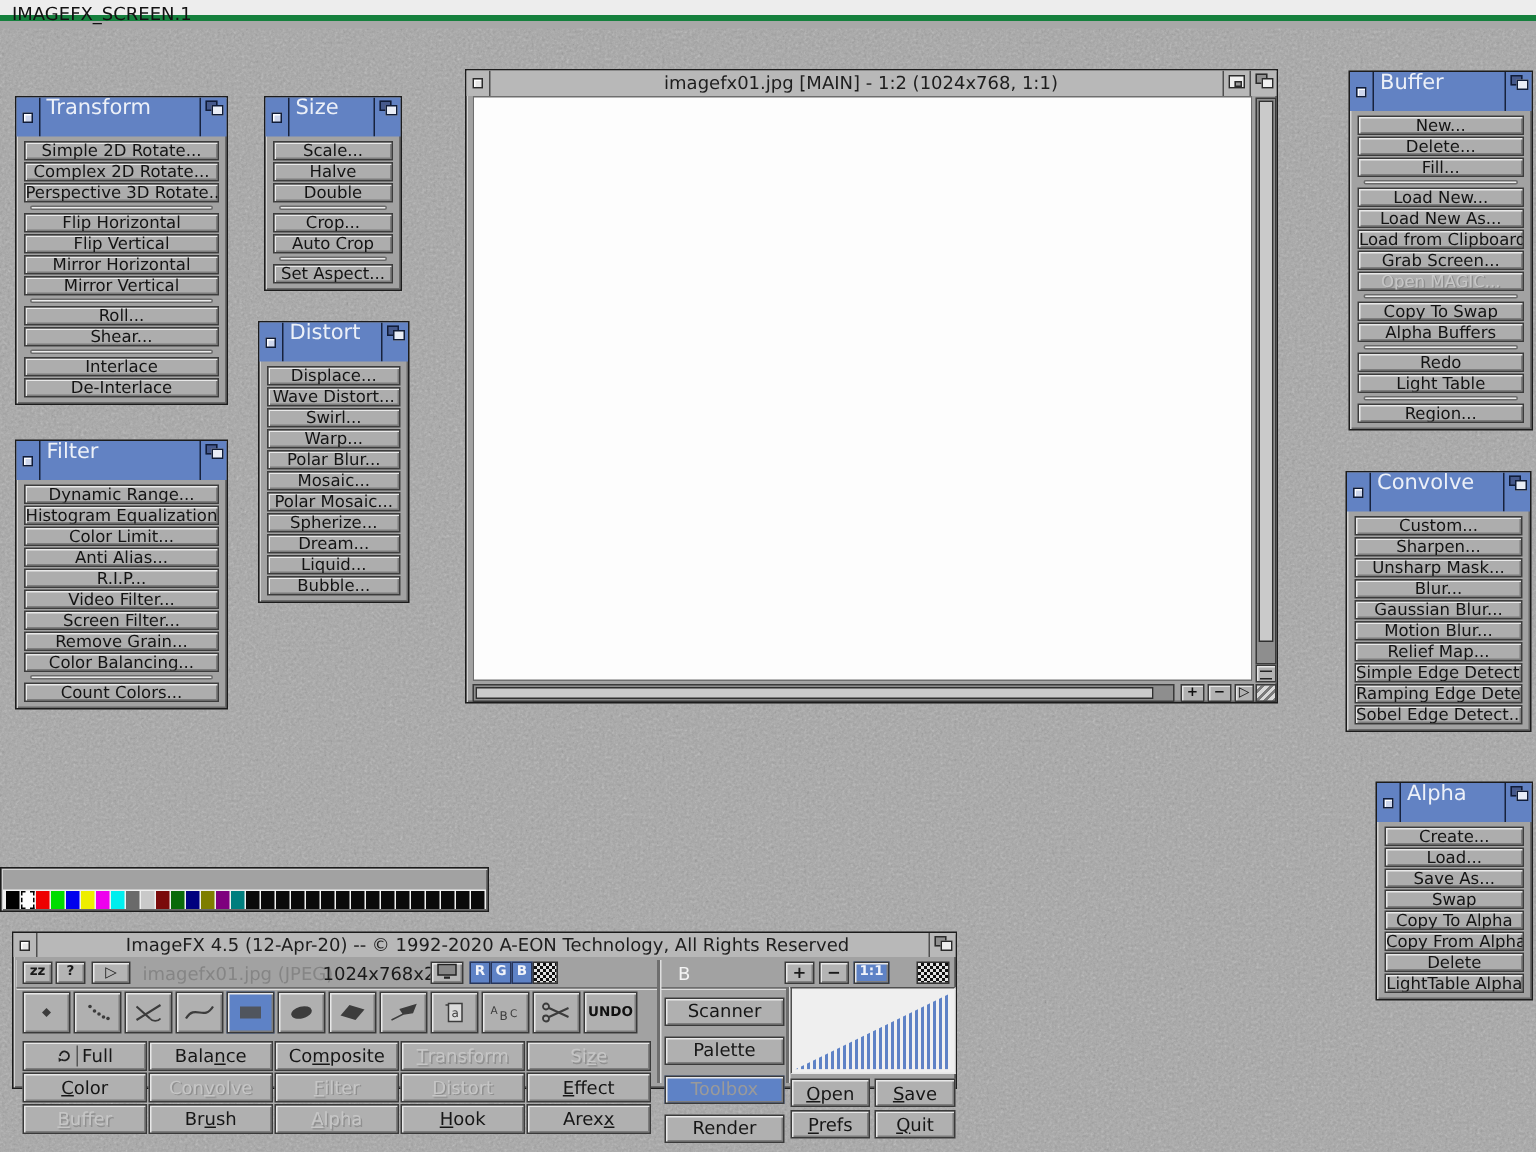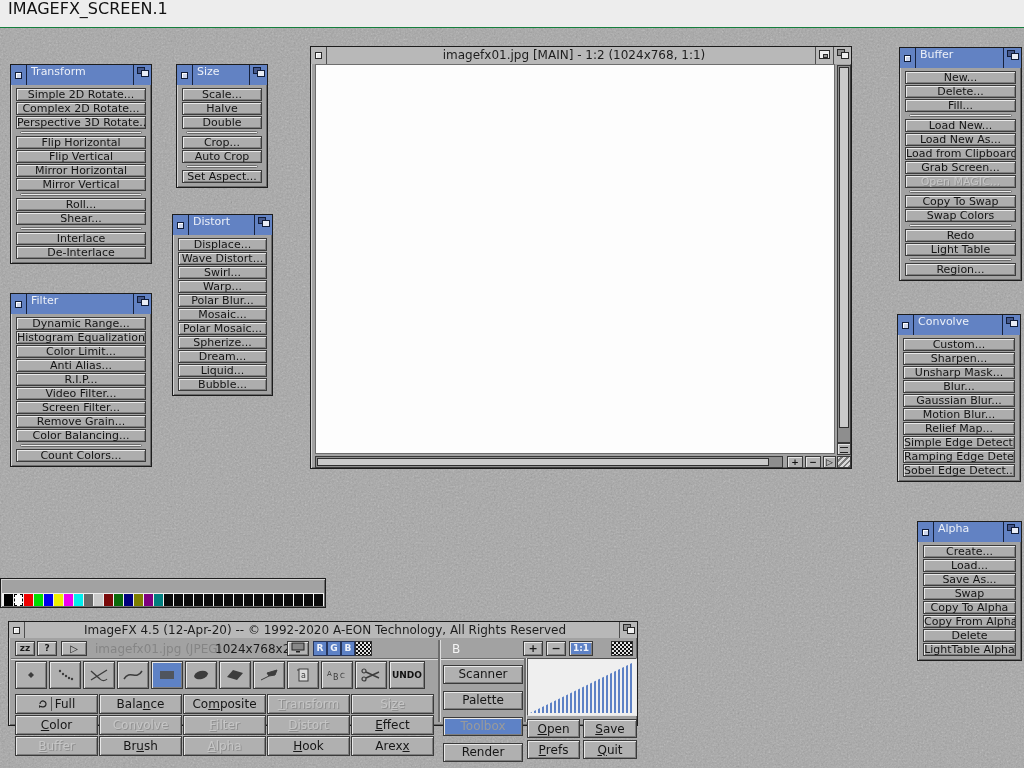--- a/index.html
+++ b/index.html
@@ -1,30 +1,30 @@
 <!DOCTYPE html>
 <html><head>
 <meta charset="utf-8">
 <style>
   * { box-sizing: border-box; margin: 0; padding: 0; }
   html,body { width:1024px; height:768px; overflow:hidden; }
   body { font-family:"DejaVu Sans","Liberation Sans",sans-serif; background:#a8a8a8; position:relative; }
 
   
-  .screen-titlebar { position:absolute; left:0; top:0; width:1024px; height:28px;
-    background:#ededed; color:#111; font-size:16px; line-height:18px; padding-left:8px;
-    border-bottom:1px solid #15803d; z-index:50; }
+  .screen-titlebar { position:absolute; left:0; top:0; width:1024px; height:14px;
+    background:#ededed; color:#111; font-size:12px; line-height:18px; padding-left:8px;
+    border-bottom:4px solid #15803d; z-index:50; }
   .desktop { position:absolute; left:0; top:19px; width:1024px; height:749px; background:#a8a8a8; }
   .noise-svg { position:absolute; left:0; top:0; width:1024px; height:749px; }
 
   
   .win { position:absolute; background:#a2a2a2; border:1px solid #1c1c1c;
     box-shadow: inset 1px 1px 0 #d2d2d2, inset -1px -1px 0 #6a6a6a; z-index:2; }
   .tbar { display:flex; align-items:stretch; overflow:hidden; }
-  .tbar.blue { background:#6282c3; color:#ecf0f8; height:20px; font-size:11px; }
+  .tbar.blue { background:#6282c3; color:#ecf0f8; height:26px; font-size:14px; }
   .tbar.gray { background:#b8b8b8; color:#1d1d1d;text-align:center; }
   .ttext { flex:1; padding-left:4px; white-space:nowrap; overflow:hidden; line-height:14px; }
   .gad { display:flex; align-items:center; justify-content:center; position:relative; }
   .gad.close { width:16px; border-right:1px solid #17223d; }
   .gad.right { border-left:1px solid #17223d; }
   .tbar.gray .gad.close { border-right:1px solid #4e4e4e; }
   .tbar.gray .gad.right { border-left:1px solid #4e4e4e; }
   .cbox { width:7px; height:7px; border:1px solid #101c38; background:#cdd6ec; box-shadow:inset 1px 1px 0 #fff; }
   .tbar.gray .cbox { border-color:#2a2a2a; background:#e7e7e7; }
   .g-depth { width:18px; }
@@ -261,21 +261,21 @@
       <div class="pbtn">Delete...</div>
       <div class="pbtn">Fill...</div>
       <div class="sep"></div>
       <div class="pbtn">Load New...</div>
       <div class="pbtn">Load New As...</div>
       <div class="pbtn">Load from Clipboard</div>
       <div class="pbtn">Grab Screen...</div>
       <div class="pbtn ghost">Open MAGIC...</div>
       <div class="sep"></div>
       <div class="pbtn">Copy To Swap</div>
-      <div class="pbtn">Swap Colors</div>
+      <div class="pbtn">Alpha Buffers</div>
       <div class="sep"></div>
       <div class="pbtn">Redo</div>
       <div class="pbtn">Light Table</div>
       <div class="sep"></div>
       <div class="pbtn">Region...</div>
     </div>
   </div>
 
   <div class="win" style="left:897px;top:295px;width:124px;">
     <div class="tbar blue">

